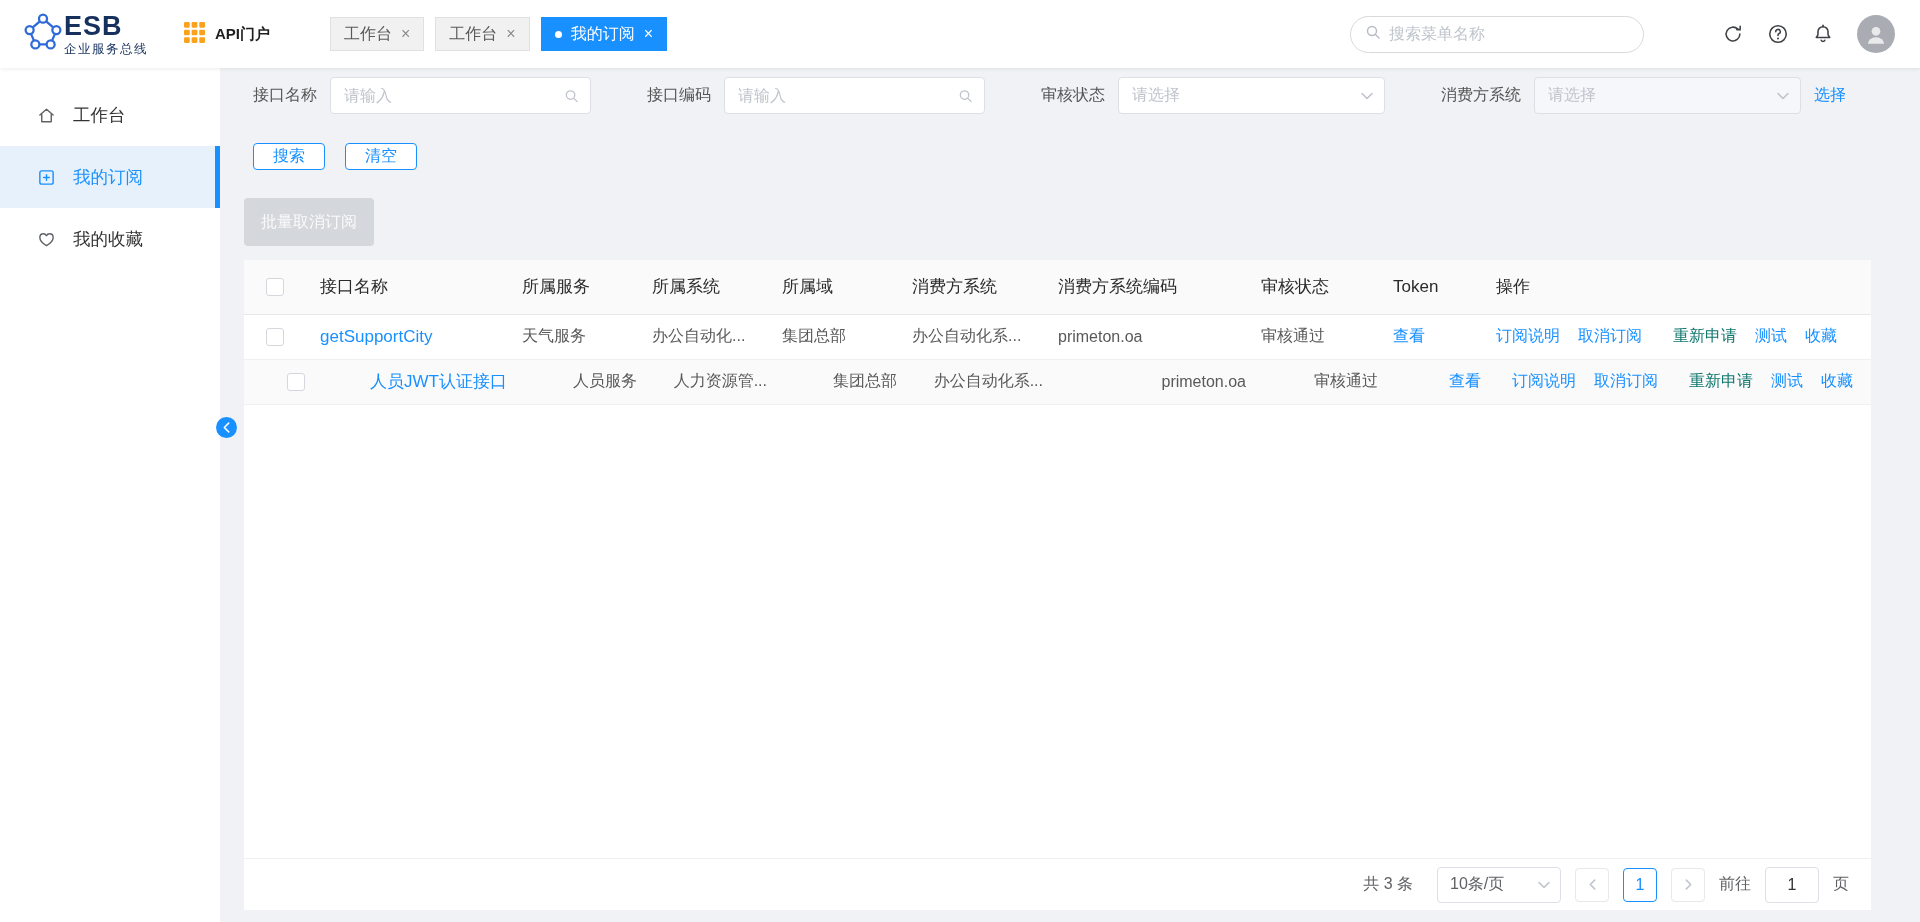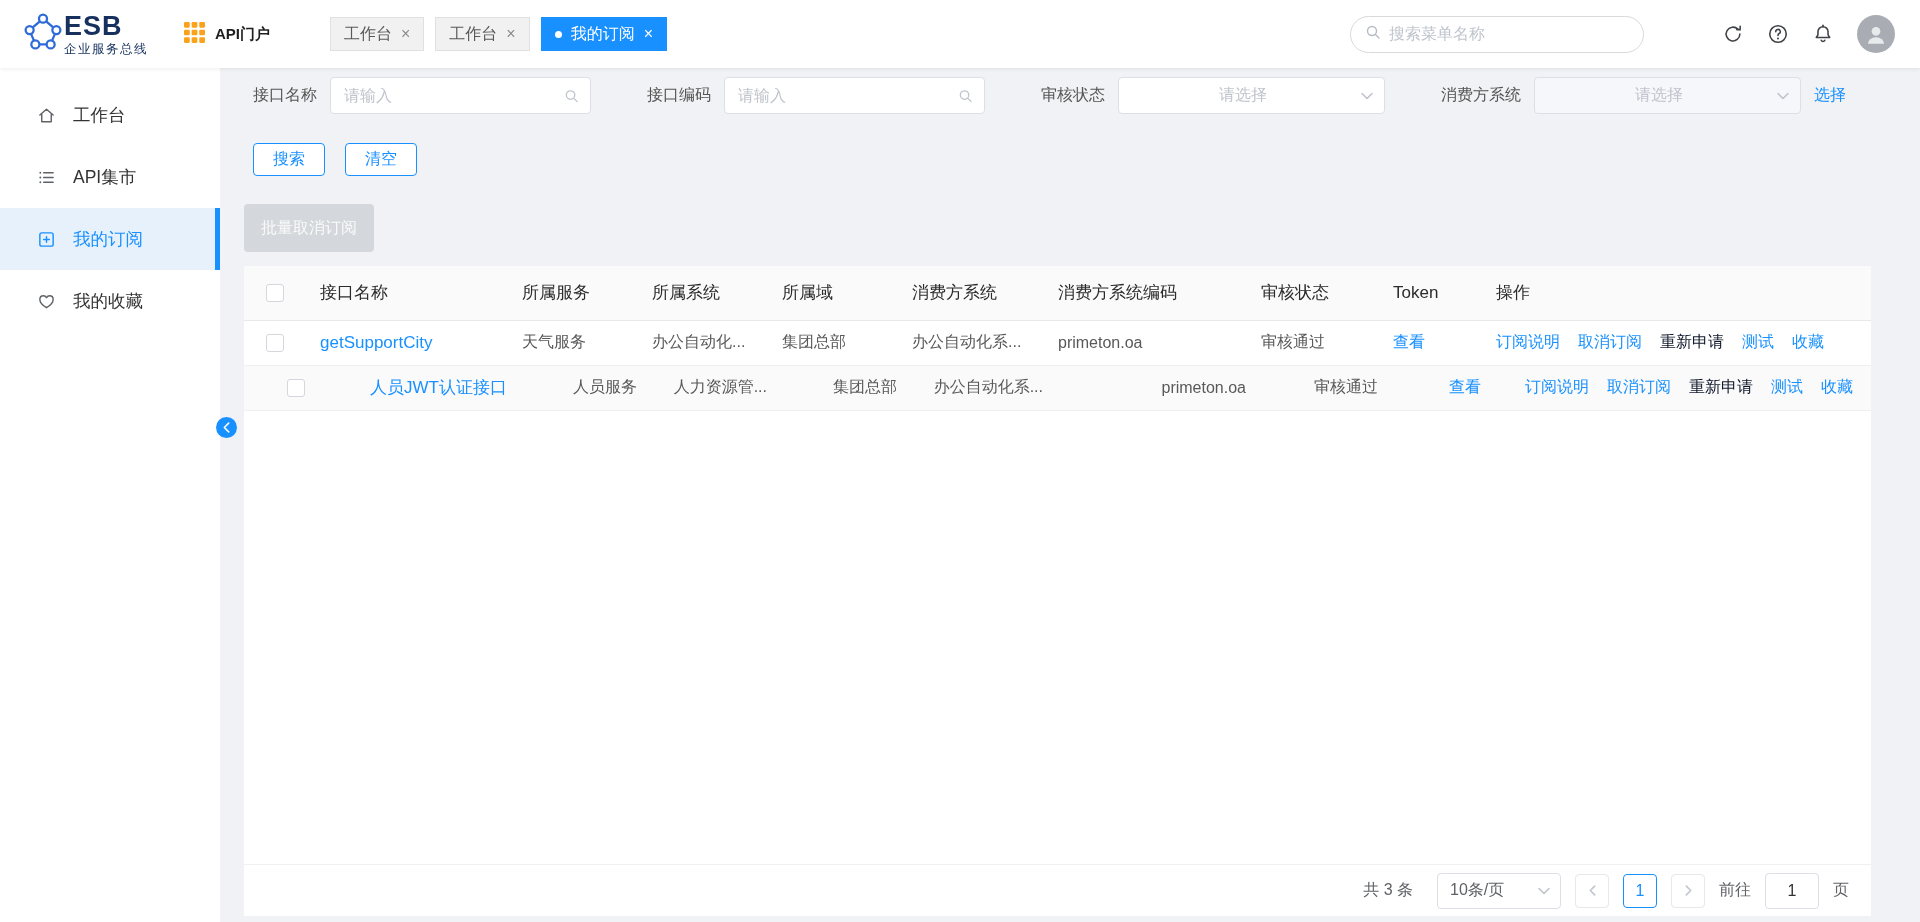--- a/index.html
+++ b/index.html
@@ -44,43 +44,43 @@
 
   
   .filter-row { display:flex; align-items:center; margin:9px 0 0 33px; }
   .field { display:flex; align-items:center; margin-right:56px; }
   .field:last-child { margin-right:0; }
   .field-label { font-size:16px; color:#555; margin-right:13px; white-space:nowrap; }
   .input-wrap { position:relative; }
   .input-wrap input { width:261px; height:37px; border:1px solid #dcdfe6; border-radius:4px; padding:0 36px 0 13px; font-size:16px; color:#333; outline:none; background:#fff; font-family:inherit; }
   .input-wrap input::placeholder { color:#c0c4cc; }
   .input-wrap .trail-icon { position:absolute; right:12px; top:50%; transform:translateY(-50%); color:#c0c4cc; display:flex; }
-  .fselect { width:267px; height:37px; border:1px solid #dcdfe6; border-radius:4px; background:#fff; display:flex; align-items:center; padding:0 30px 0 13px; position:relative; cursor:pointer;justify-content:center; }
+  .fselect { width:267px; height:37px; border:1px solid #dcdfe6; border-radius:4px; background:#fff; display:flex; align-items:center; padding:0 30px 0 13px; position:relative; cursor:pointer; }
   .fselect .ph { font-size:16px; color:#c0c4cc; }
   .fselect .trail-icon { position:absolute; right:11px; top:50%; transform:translateY(-50%); color:#c0c4cc; display:flex; }
   .fselect.disabled { background:#f5f7fa; cursor:not-allowed; }
   .inline-link { color:var(--primary); font-size:16px; margin-left:13px; cursor:pointer; text-decoration:none; white-space:nowrap; }
 
   .btn-row { display:flex; gap:20px; margin:29px 0 0 33px; }
-  .ghost-btn { height:33px; padding:0 19px; border:1px solid var(--primary); color:var(--primary); background:#fff; border-radius:4px; font-size:16px; cursor:pointer; font-family:inherit; }
+  .ghost-btn { height:27px; padding:0 19px; border:1px solid var(--primary); color:var(--primary); background:#fff; border-radius:4px; font-size:16px; cursor:pointer; font-family:inherit; }
 
   .batch-btn { margin:28px 0 0 24px; height:48px; padding:0 17px; background:#d4d7db; color:#fafafa; border:none; border-radius:4px; font-size:16px; cursor:not-allowed; font-family:inherit; }
 
   
   .card { margin:14px 49px 0 24px; background:#fff; height:650px; display:flex; flex-direction:column; }
   table { width:100%; border-collapse:collapse; table-layout:fixed; }
   th { height:54px; background:#fafafa; font-size:17px; font-weight:500; color:#2b2b2b; text-align:left; padding:0 0 0 15px; border-bottom:1px solid #e8e8e8; white-space:nowrap; }
   td { height:45px; font-size:16px; color:#595959; padding:0 0 0 15px; border-bottom:1px solid #f0f0f0; white-space:nowrap; overflow:hidden; }
   th.cb-col, td.cb-col { padding:0; text-align:center; }
   tr.striped td { background:#fafafa;text-align:right; }
   .checkbox { width:18px; height:18px; border:1px solid #d4d7dc; border-radius:3px; background:#fff; display:inline-block; vertical-align:middle; cursor:pointer; }
   .name-link { color:var(--primary); font-size:17px; text-decoration:none; cursor:pointer; }
   .cell-link { color:var(--primary); text-decoration:none; cursor:pointer; }
   .op-link { color:var(--primary); text-decoration:none; cursor:pointer; margin-right:18px; }
-  .op-link.disabled { color:#0f172a; cursor:default; }
+  .op-link.disabled { color:#0f766e; cursor:default;margin-left:13px; }
 
   .card-spacer { flex:1; }
 
   
   .pagination { height:52px; border-top:1px solid #f0f0f0; display:flex; align-items:center; justify-content:flex-end; gap:14px; padding-right:22px; font-size:16px; color:#606266; }
   .pg-total { margin-right:10px; }
   .pg-size { width:124px; height:36px; border:1px solid #dcdfe6; border-radius:4px; display:flex; align-items:center; padding:0 28px 0 12px; position:relative; cursor:pointer; color:#606266; background:#fff; }
   .pg-size .trail-icon { position:absolute; right:10px; top:50%; transform:translateY(-50%); color:#c0c4cc; display:flex; }
   .pg-btn { width:34px; height:34px; border:1px solid #e6e8ec; background:#fff; border-radius:4px; display:flex; align-items:center; justify-content:center; color:#c0c4cc; cursor:pointer; }
   .pg-page { width:34px; height:34px; border:1px solid var(--primary); color:var(--primary); background:#fff; border-radius:4px; display:flex; align-items:center; justify-content:center; cursor:pointer; }
@@ -189,35 +189,20 @@
   <div class="page-body">
 
     <aside class="sidebar">
       <div class="side-item">
         <span class="sicon">
           <svg viewBox="0 0 20 20" width="19" height="19">
               <path d="M3 9.5 L10 3.5 L17 9.5 M5 8.5 V16.5 H15 V8.5" fill="none" stroke="currentColor" stroke-width="1.5" stroke-linejoin="round" stroke-linecap="round"></path>
             </svg>
         </span>
         <span>工作台</span>
-      </div>
-      <div class="side-item">
-        <span class="sicon">
-          <svg viewBox="0 0 20 20" width="19" height="19">
-              <g stroke="currentColor" stroke-width="1.5" stroke-linecap="round">
-                <line x1="7" y1="5" x2="17" y2="5"></line>
-                <line x1="7" y1="10" x2="17" y2="10"></line>
-                <line x1="7" y1="15" x2="17" y2="15"></line>
-              </g>
-              <circle cx="3.5" cy="5" r="1" fill="currentColor"></circle>
-              <circle cx="3.5" cy="10" r="1" fill="currentColor"></circle>
-              <circle cx="3.5" cy="15" r="1" fill="currentColor"></circle>
-            </svg>
-        </span>
-        <span>API集市</span>
       </div>
       <div class="side-item active">
         <span class="sicon">
           <svg viewBox="0 0 20 20" width="19" height="19">
               <rect x="3" y="3" width="14" height="14" rx="2" fill="none" stroke="currentColor" stroke-width="1.5"></rect>
               <path d="M10 7 V13 M7 10 H13" stroke="currentColor" stroke-width="1.5" stroke-linecap="round"></path>
             </svg>
         </span>
         <span>我的订阅</span>
       </div>

